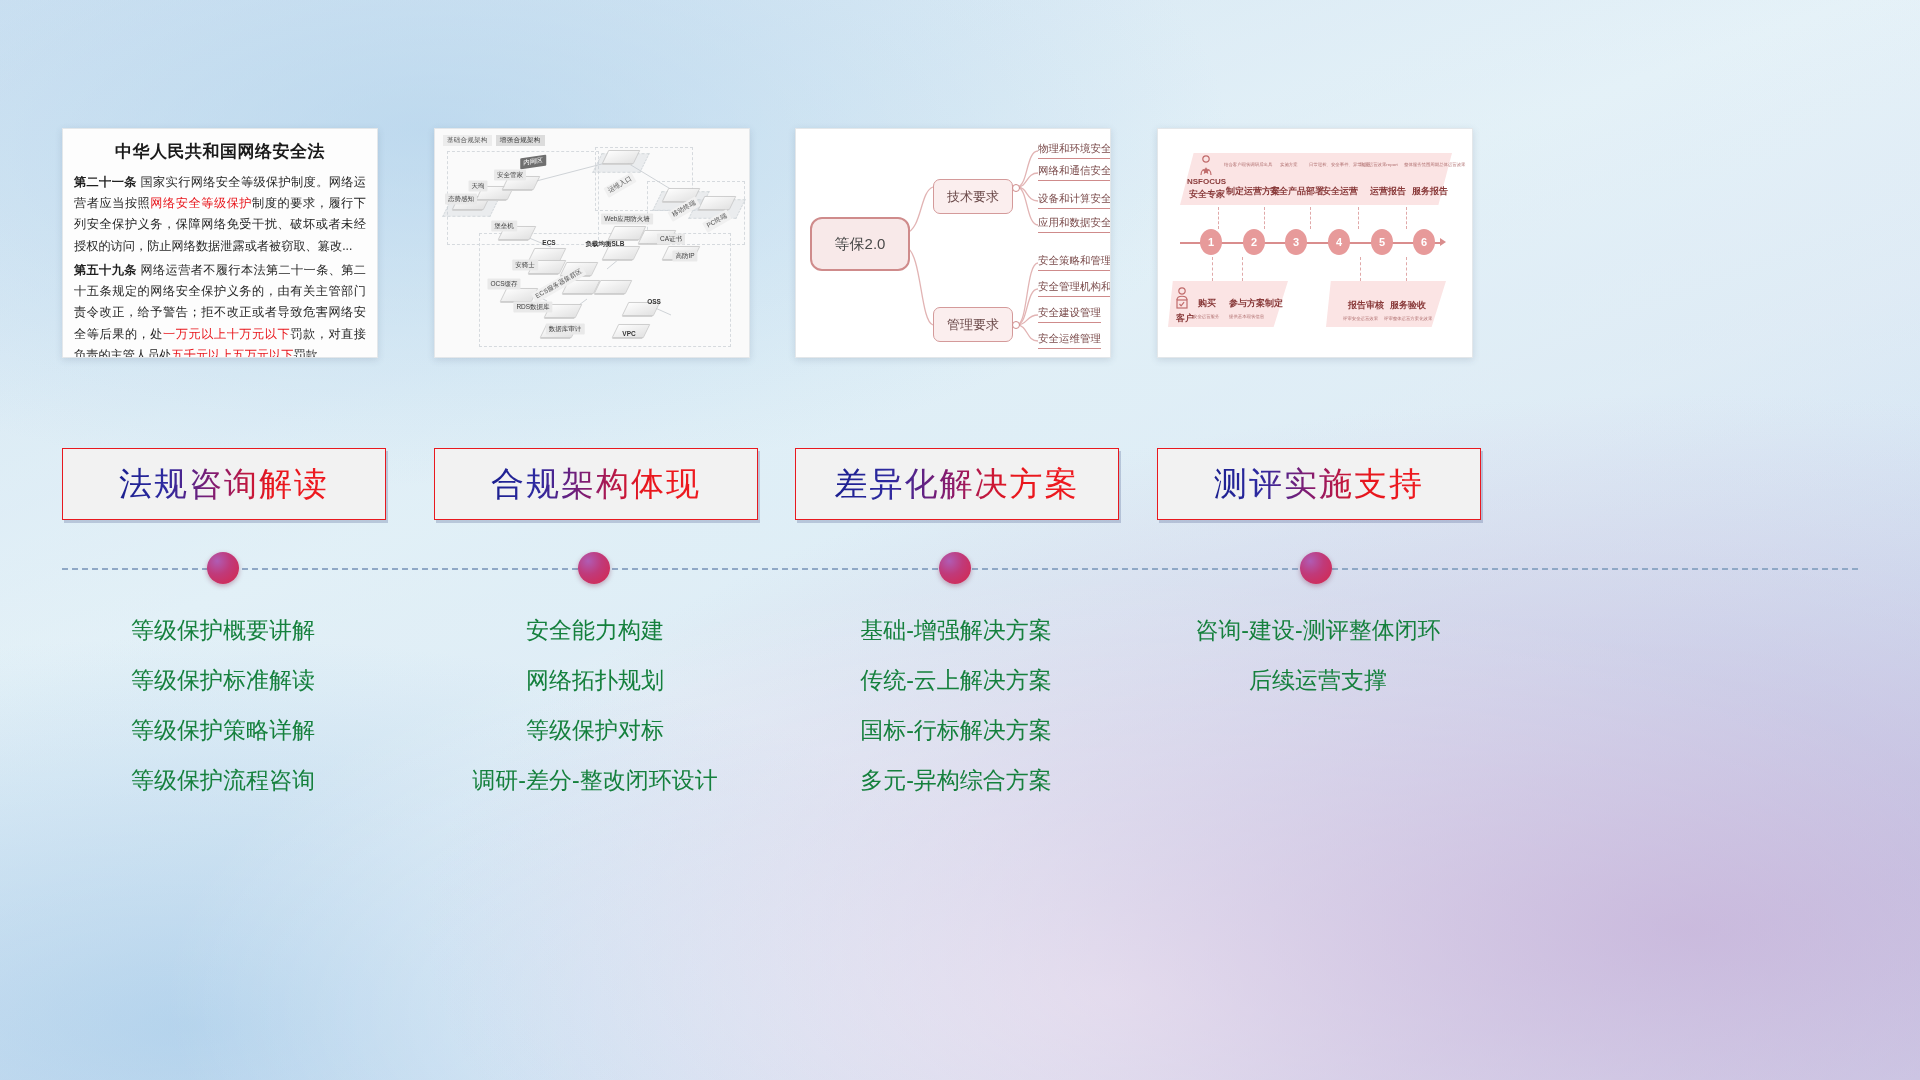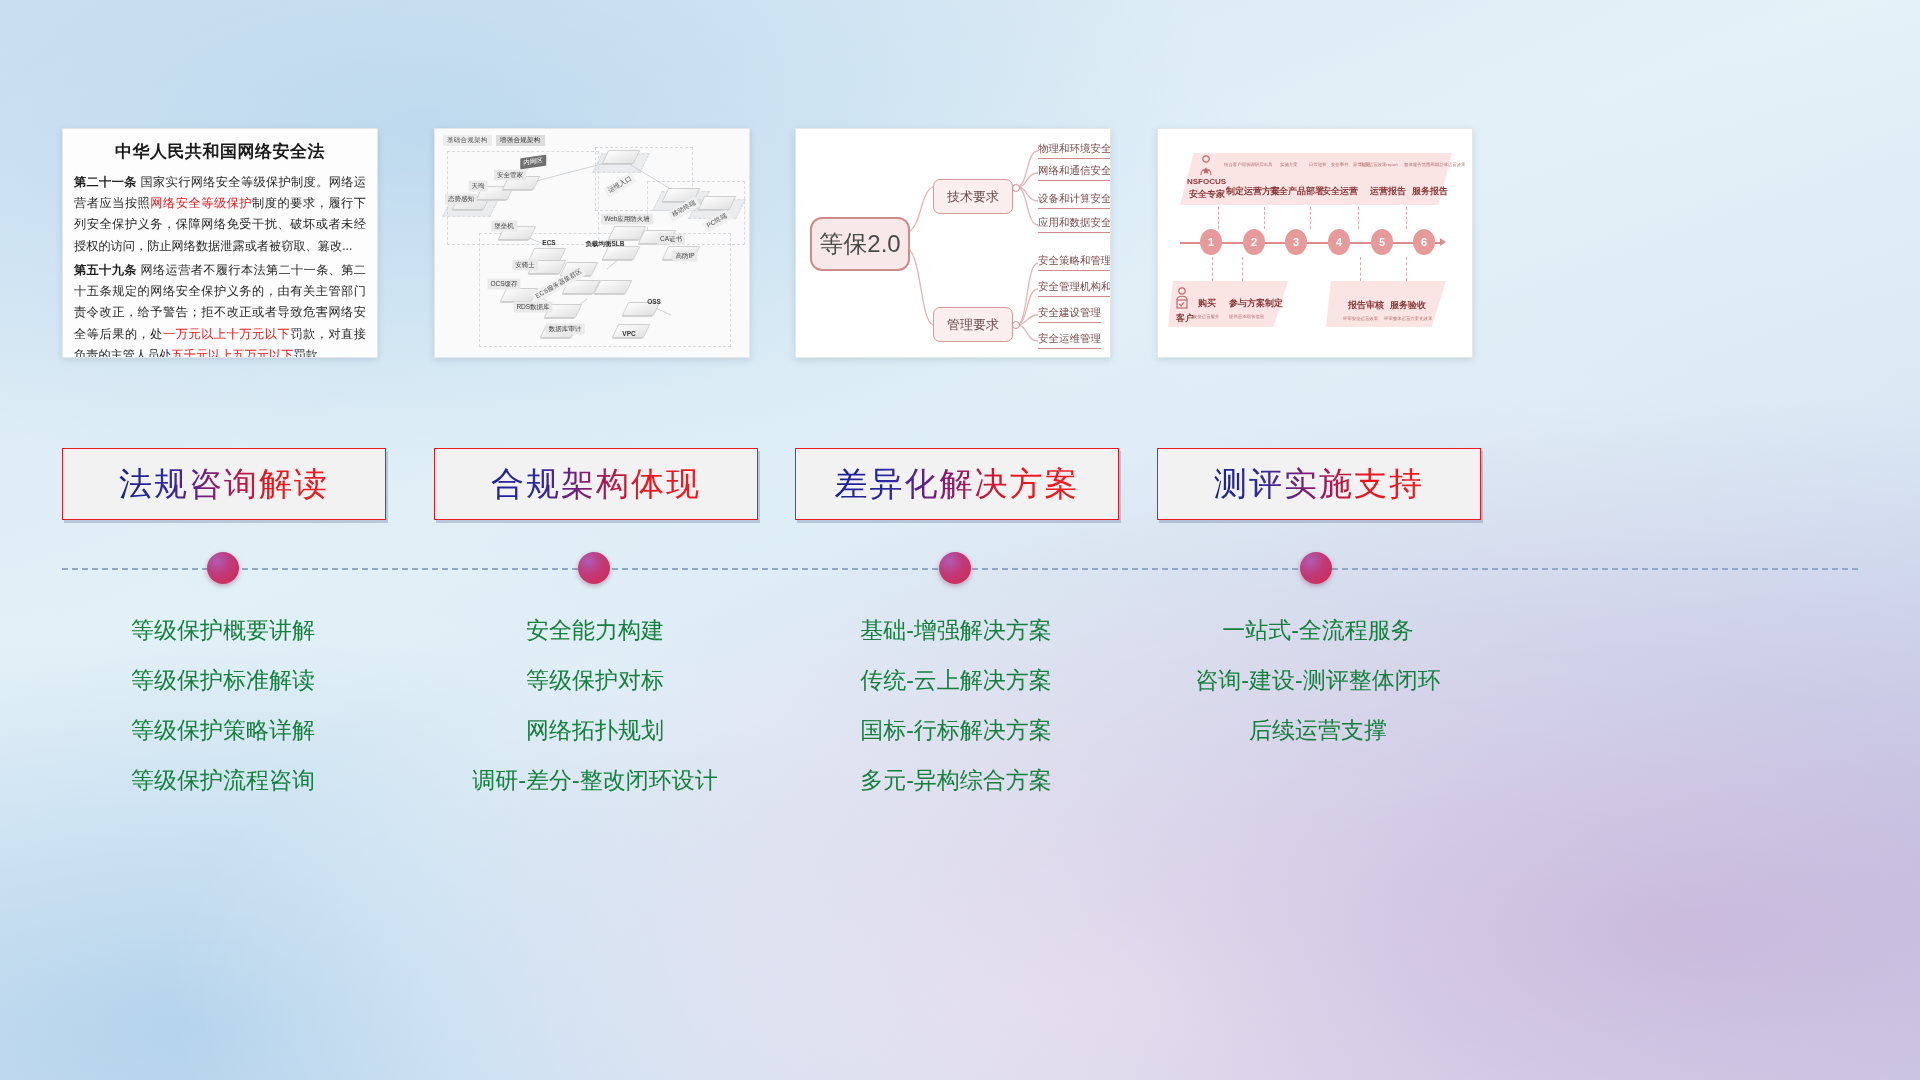--- a/index.html
+++ b/index.html
@@ -47,21 +47,21 @@
        padding:1px 3px;white-space:nowrap;border-radius:1px;}
   .tag.dark{background:#6f6f6f;color:#fff;}
   .tag.plain{background:transparent;color:#333;font-weight:600;}
   .tag.lt{background:#f0f0f0;color:#555;}
   .zone{position:absolute;border:1px dashed #d6dade;}
 
   
   .mm{position:absolute;inset:0;background:#fff;}
   .mm .root{position:absolute;left:14px;top:88px;width:96px;height:50px;border:2px solid #cf8b8b;
       border-radius:12px;background:#f8e9e9;display:flex;align-items:center;justify-content:center;
-      font-size:24px;color:#4a4a4a;font-weight:500;}
+      font-size:15px;color:#4a4a4a;font-weight:500;}
   .mm .br{position:absolute;width:78px;height:33px;border:1.6px solid #d49a9a;border-radius:7px;
       background:#fbeeee;display:flex;align-items:center;justify-content:center;font-size:13px;color:#6b4a4a;}
   .mm #br-tech{left:137px;top:41px;margin-top:9px;}
   .mm #br-mgmt{left:137px;top:178px;}
   .mm .leaf{position:absolute;font-size:10.5px;color:#7a4a4a;white-space:nowrap;padding-bottom:2px;
       border-bottom:1.6px solid #cf8b8b;}
   .mm svg{position:absolute;inset:0;}
   .mm .dotm{position:absolute;width:6px;height:6px;border:1px solid #cf8b8b;border-radius:50%;background:#fff;}
 
   
@@ -362,32 +362,31 @@
   <ul>
     <li>等级保护概要讲解</li>
     <li>等级保护标准解读</li>
     <li>等级保护策略详解</li>
     <li>等级保护流程咨询</li>
   </ul>
 </div>
 <div class="col" id="col-2">
   <ul>
     <li>安全能力构建</li>
+    <li>网络拓扑规划</li>
     <li>等级保护对标</li>
-    <li>网络拓扑规划</li>
     <li>调研-差分-整改闭环设计</li>
   </ul>
 </div>
 <div class="col" id="col-3">
   <ul>
     <li>基础-增强解决方案</li>
     <li>传统-云上解决方案</li>
     <li>国标-行标解决方案</li>
     <li>多元-异构综合方案</li>
   </ul>
 </div>
 <div class="col" id="col-4">
   <ul>
-    <li>一站式-全流程服务</li>
     <li>咨询-建设-测评整体闭环</li>
     <li>后续运营支撑</li>
   </ul>
 </div>
 
 </body></html>

